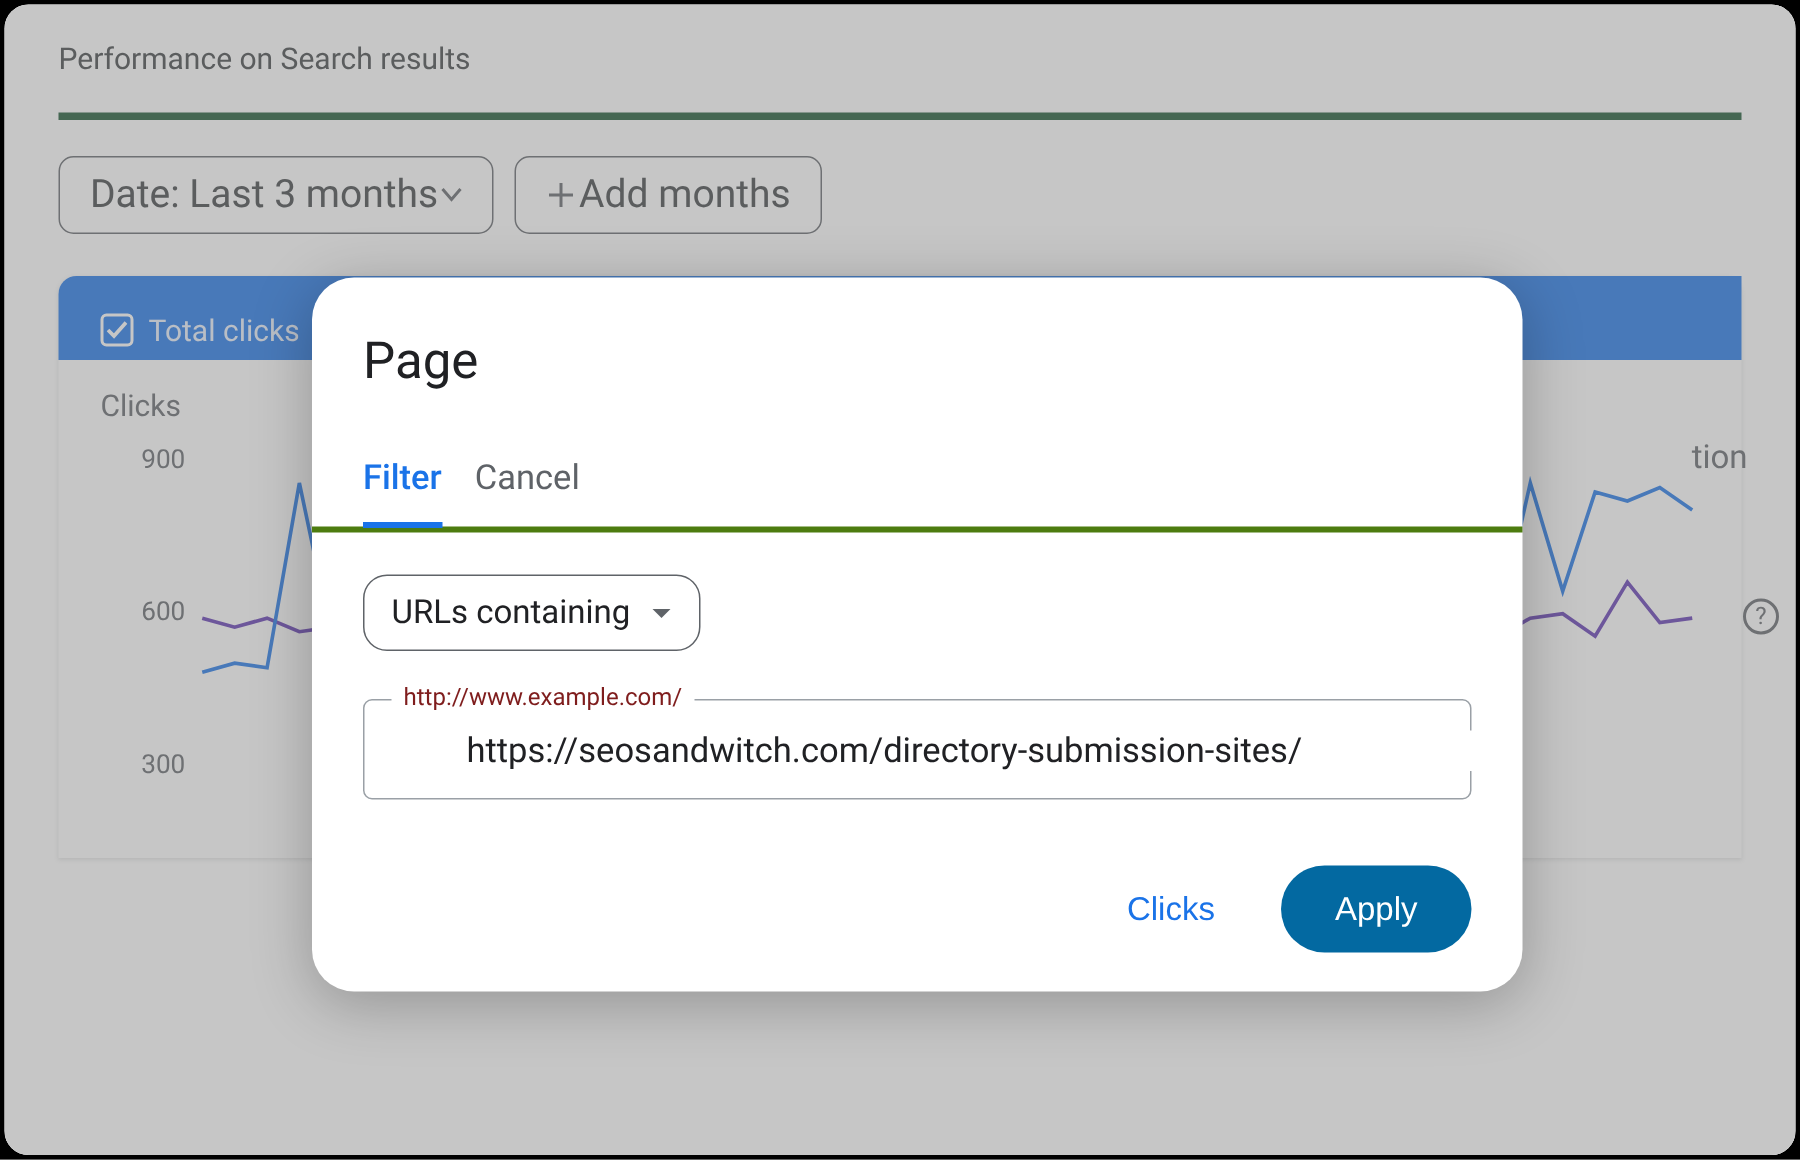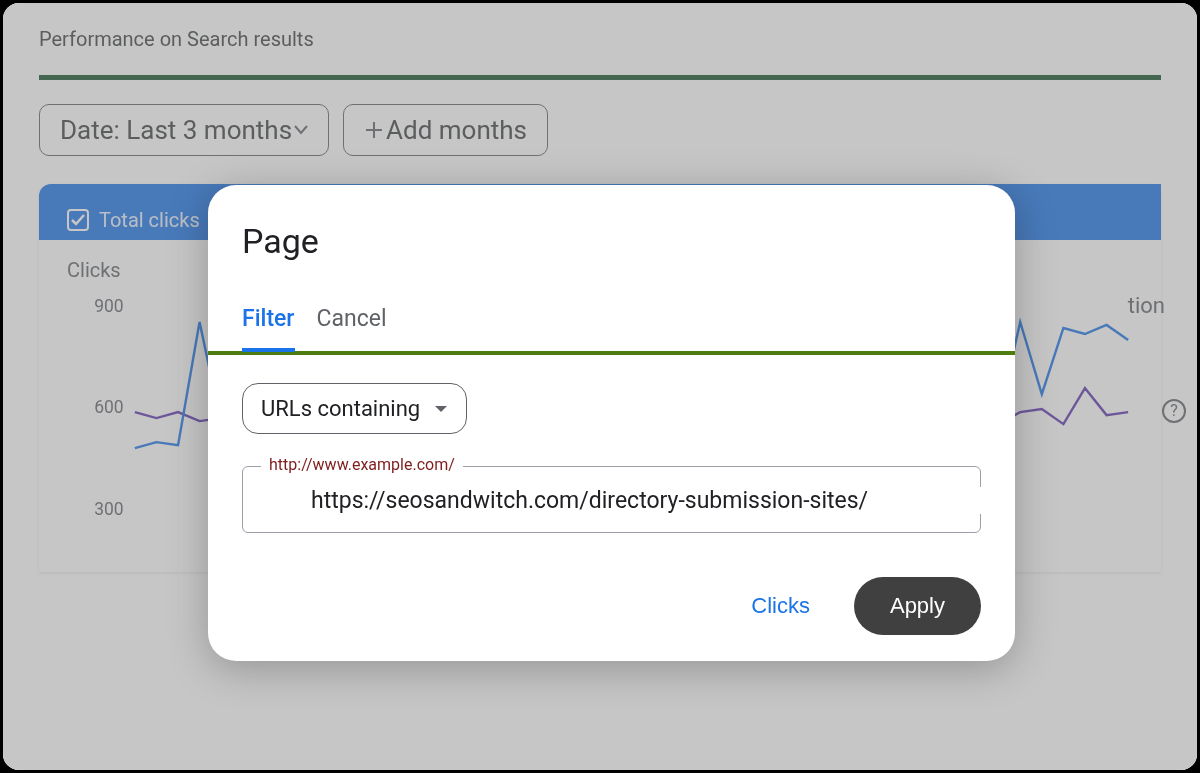--- a/index.html
+++ b/index.html
@@ -175,21 +175,21 @@
       font-size: 22px;
       color: #1a73e8;
       background: none;
       border: none;
       padding: 12px 20px;
       cursor: pointer;
       font-weight: 500;
     }
     .btn-primary {
       font-size: 22px;
-      background: #404040;
+      background: #0369a1;
       color: #fff;
       border: none;
       padding: 16px 36px;
       border-radius: 30px;
       cursor: pointer;
       font-weight: 500;
     }
   </style>
 </head>
 <body>

